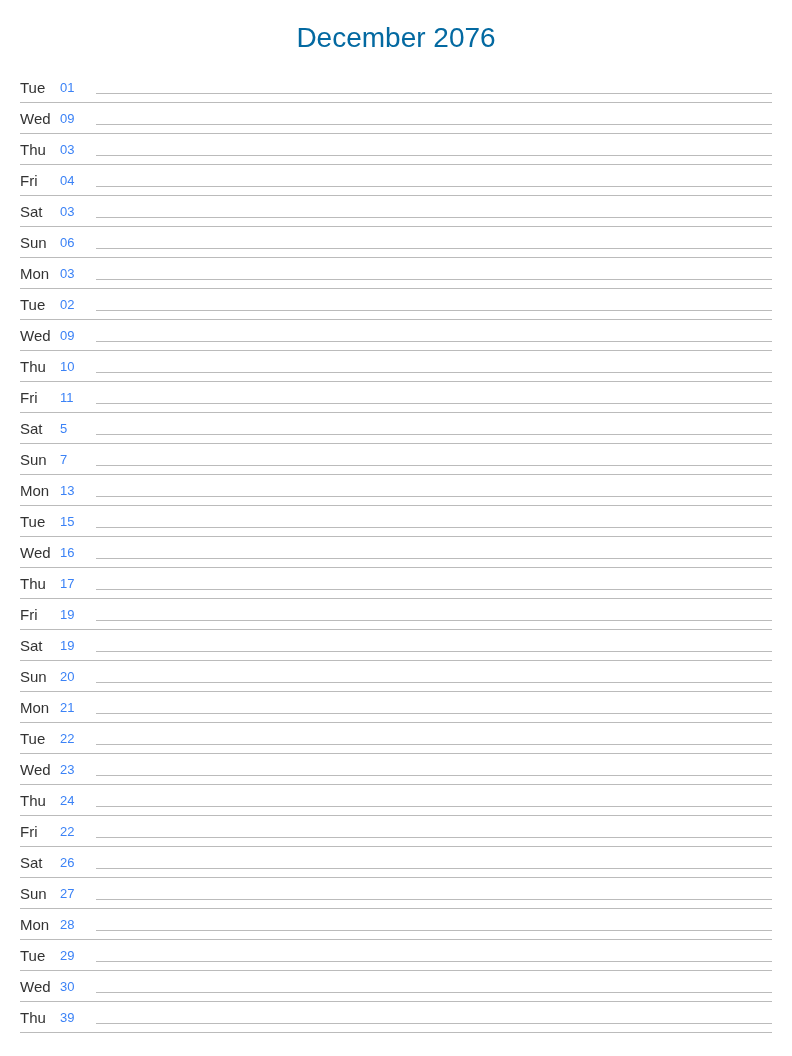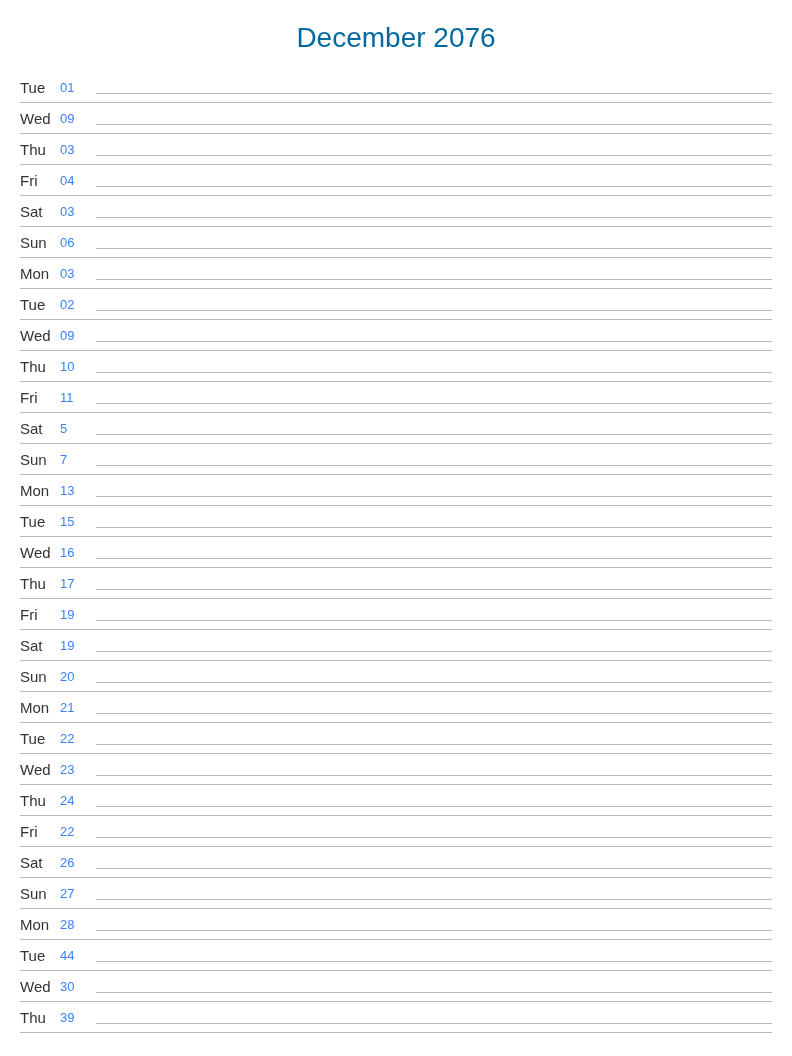--- a/index.html
+++ b/index.html
@@ -205,21 +205,21 @@
       <span class="day-number">27</span>
       <div class="day-line"></div>
     </div>
     <div class="calendar-row">
       <span class="day-name">Mon</span>
       <span class="day-number">28</span>
       <div class="day-line"></div>
     </div>
     <div class="calendar-row">
       <span class="day-name">Tue</span>
-      <span class="day-number">44</span>
+      <span class="day-number">29</span>
       <div class="day-line"></div>
     </div>
     <div class="calendar-row">
       <span class="day-name">Wed</span>
       <span class="day-number">30</span>
       <div class="day-line"></div>
     </div>
     <div class="calendar-row">
       <span class="day-name">Thu</span>
       <span class="day-number">39</span>

